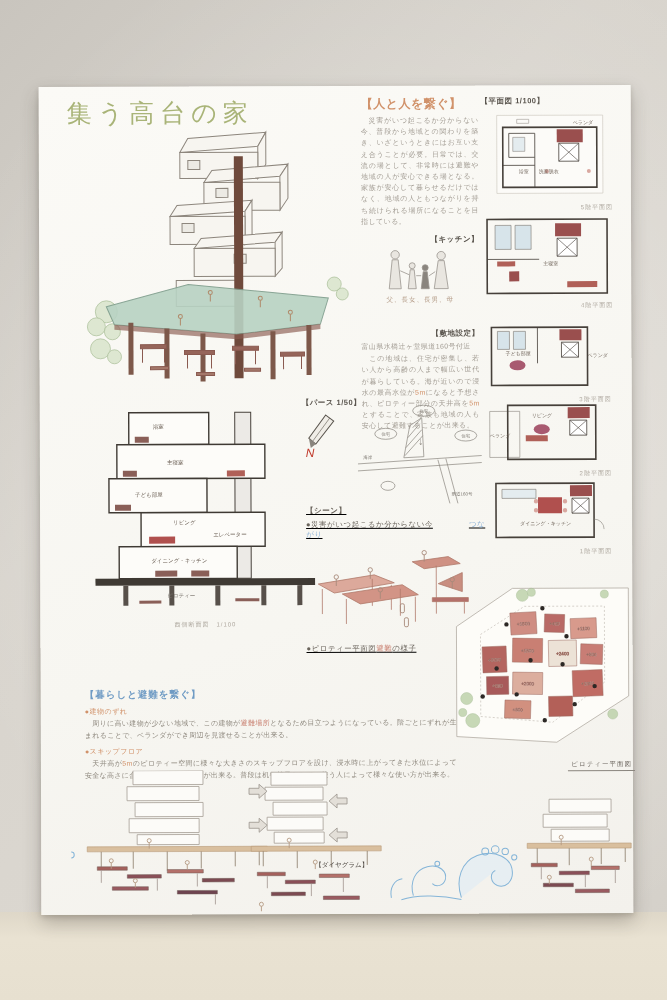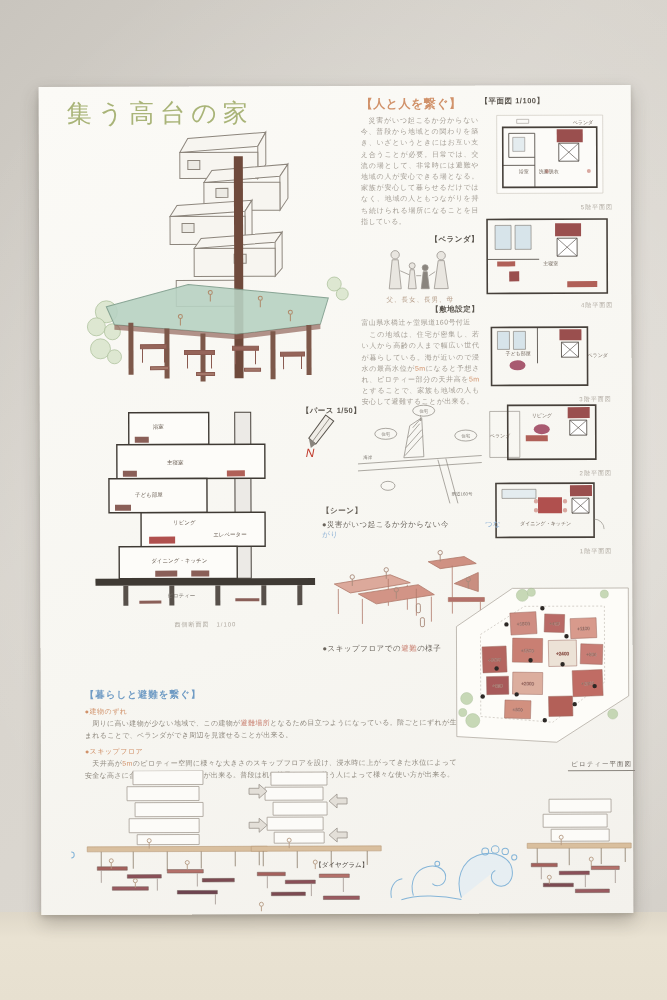--- a/index.html
+++ b/index.html
@@ -124,51 +124,51 @@
           <line x1="126" y1="168" x2="126" y2="175"></line>
         <circle cx="176" cy="172" r="2"></circle>
           <line x1="176" y1="174" x2="176" y2="181"></line>
         <circle cx="96" cy="190" r="2"></circle>
           <line x1="96" y1="192" x2="96" y2="199"></line>
         <circle cx="206" cy="186" r="2"></circle>
           <line x1="206" y1="188" x2="206" y2="195"></line>
       </g>
     </svg>
 
-    <div class="abs h-dark" style="left:262px;top:320px;">【パース 1/50】</div>
+    <div class="abs h-dark" style="left:262px;top:312px;">【パース 1/50】</div>
     <svg class="abs" style="left:264px;top:326px;" width="34" height="46" viewBox="0 0 34 46">
       <polygon points="22,3 30,9 12,32 5,26" fill="#f0ede7" stroke="#5a554e" stroke-width="1"></polygon>
       <line x1="9" y1="29" x2="26" y2="6" stroke="#5a554e" stroke-width=".6"></line>
       <polygon points="5,26 12,32 7,36" fill="#8a857e"></polygon>
       <text x="2" y="45" font-size="12" font-style="italic" fill="#c0392b">N</text>
     </svg>
 
     <div class="abs" style="left:322px;top:10px;width:118px;">
       <div class="h-orange">【人と人を繋ぐ】</div>
       <div class="body-txt" style="margin-top:2px;">　災害がいつ起こるか分からない今、普段から地域との関わりを築き、いざというときにはお互い支え合うことが必要。日常では、交流の場として、非常時には避難や地域の人が安心できる場となる。家族が安心して暮らせるだけではなく、地域の人ともつながりを持ち続けられる場所になることを目指している。</div>
 
-      <div class="h-dark" style="margin-top:8px;">【ベランダ】</div>
+      <div class="h-dark" style="margin-top:8px;">【キッチン】</div>
       <svg width="74" height="44" viewBox="0 0 74 44" style="display:block;margin:4px auto 0 auto;">
         <g stroke="#9a958e" stroke-width=".8" fill="#e9e6e0">
           <circle cx="12" cy="6" r="4.2"></circle>
             <path d="M6,40 L9,11 L15,11 L18,40 Z"></path>
           <circle cx="29" cy="17" r="3"></circle>
             <path d="M25,40 L27,21 L31,21 L33,40 Z"></path>
           <circle cx="42" cy="19" r="3" fill="#8a857e"></circle>
             <path d="M38,40 L40,23 L44,23 L46,40 Z" fill="#8a857e"></path>
           <circle cx="58" cy="7" r="4.2"></circle>
             <path d="M51,40 L55,12 L61,12 L65,40 Z"></path>
           <line x1="17" y1="22" x2="26" y2="26" fill="none"></line>
             <line x1="33" y1="27" x2="38" y2="27" fill="none"></line>
             <line x1="46" y1="27" x2="52" y2="23" fill="none"></line>
         </g>
       </svg>
       <div style="text-align:center;margin-top:3px;font-size:6.5px;color:#b39a86;letter-spacing:1px;">父、長女、長男、母</div>
 
-      <div class="h-dark" style="margin-top:0;font-family:Liberation Serif, serif;">【敷地設定】</div>
+      <div class="h-dark" style="margin-top:24px;font-family:Liberation Serif, serif;">【敷地設定】</div>
       <div class="body-txt" style="margin-top:2px;">富山県水橋辻ヶ堂県道160号付近</div>
       <div class="body-txt" style="margin-top:1px;"><span>　この地域は、住宅が密集し、若い人から高齢の人まで幅広い世代が暮らしている。海が近いので浸水の最高水位が</span><span class="hl-orange">5m</span><span>になると予想され、ピロティー部分の天井高を</span><span class="hl-orange">5m</span><span>とすることで、家族も地域の人も安心して避難することが出来る。</span></div>
       <div class="arrow-down" style="text-align:center;margin-top:4px;">↓</div>
     </div>
 
     <svg class="abs" style="left:318px;top:318px;" width="124" height="100" viewBox="0 0 124 100">
       <g stroke="#8a857e" stroke-width=".7" fill="none">
         <line x1="0" y1="60" x2="124" y2="52"></line>
           <line x1="0" y1="67" x2="124" y2="59"></line>
         <line x1="80" y1="56" x2="92" y2="100"></line>
@@ -321,21 +321,21 @@
           <text x="40" y="88">子ども部屋</text>
           <text x="78" y="116">リビング</text>
           <text x="118" y="128">エレベーター</text>
           <text x="56" y="154">ダイニング・キッチン</text>
           <text x="72" y="189" fill="#8a857e">ピロティー</text>
         </g>
       </svg>
       <div class="cap" style="text-align:center;margin-top:8px;">西側断面図　1/100</div>
     </div>
 
-    <div class="abs" style="left:282px;top:420px;width:180px;">
+    <div class="abs" style="left:266px;top:420px;width:180px;text-decoration:underline;">
       <div class="bullet-dark" style="font-weight:bold;">【シーン】</div>
       <div class="bullet-dark" style="margin-top:4px;"><span>●災害がいつ起こるか分からない今</span><span class="hl-blue">つながり</span></div>
       <svg width="170" height="88" viewBox="0 0 170 88" style="margin:4px 0 0 6px;">
         <g stroke="#b07a6c" stroke-width=".8">
           <polygon points="6,40 62,31 82,39 22,49" fill="#dca99b"></polygon>
           <line x1="10" y1="45" x2="10" y2="70"></line>
             <line x1="60" y1="35" x2="60" y2="62"></line>
             <line x1="79" y1="41" x2="79" y2="66"></line>
           <polygon points="30,50 90,41 106,51 48,60" fill="#d29486"></polygon>
           <line x1="34" y1="55" x2="34" y2="80"></line>
@@ -356,21 +356,21 @@
           <circle cx="68" cy="46" r="2.2"></circle>
             <line x1="68" y1="48" x2="68" y2="55"></line>
           <circle cx="112" cy="9" r="2.2"></circle>
             <line x1="112" y1="11" x2="112" y2="18"></line>
           <circle cx="140" cy="36" r="2.2"></circle>
             <line x1="140" y1="38" x2="140" y2="45"></line>
           <rect x="88" y="60" width="4" height="9" rx="1.5"></rect>
             <rect x="92" y="74" width="4" height="9" rx="1.5"></rect>
         </g>
       </svg>
-      <div class="bullet-dark" style="margin-top:8px;"><span>●スキップフロアでの</span><span class="hl-red">避難</span><span>の様子</span></div>
+      <div class="bullet-dark" style="margin-top:8px;"><span>●ピロティー平面図</span><span class="hl-red">避難</span><span>の様子</span></div>
     </div>
 
     <div class="abs" style="left:44px;top:602px;width:372px;">
       <div class="h-blue">【暮らしと避難を繋ぐ】</div>
       <div class="bullet-orange" style="margin-top:5px;">●建物のずれ</div>
       <div class="body-txt2" style="margin-top:1px;"><span>　周りに高い建物が少ない地域で、この建物が</span><span class="hl-red">避難場所</span><span>となるため目立つようになっている。階ごとにずれが生まれることで、ベランダができ周辺を見渡せることが出来る。</span></div>
       <div class="bullet-orange" style="margin-top:5px;">●スキップフロア</div>
       <div class="body-txt2" style="margin-top:1px;"><span>　天井高が</span><span class="hl-orange">5m</span><span>のピロティー空間に様々な大きさのスキップフロアを設け、浸水時に上がってきた水位によって安全な高さに合わせて避難することが出来る。普段は机や椅子として、使う人によって様々な使い方が出来る。</span></div>
     </div>
 

